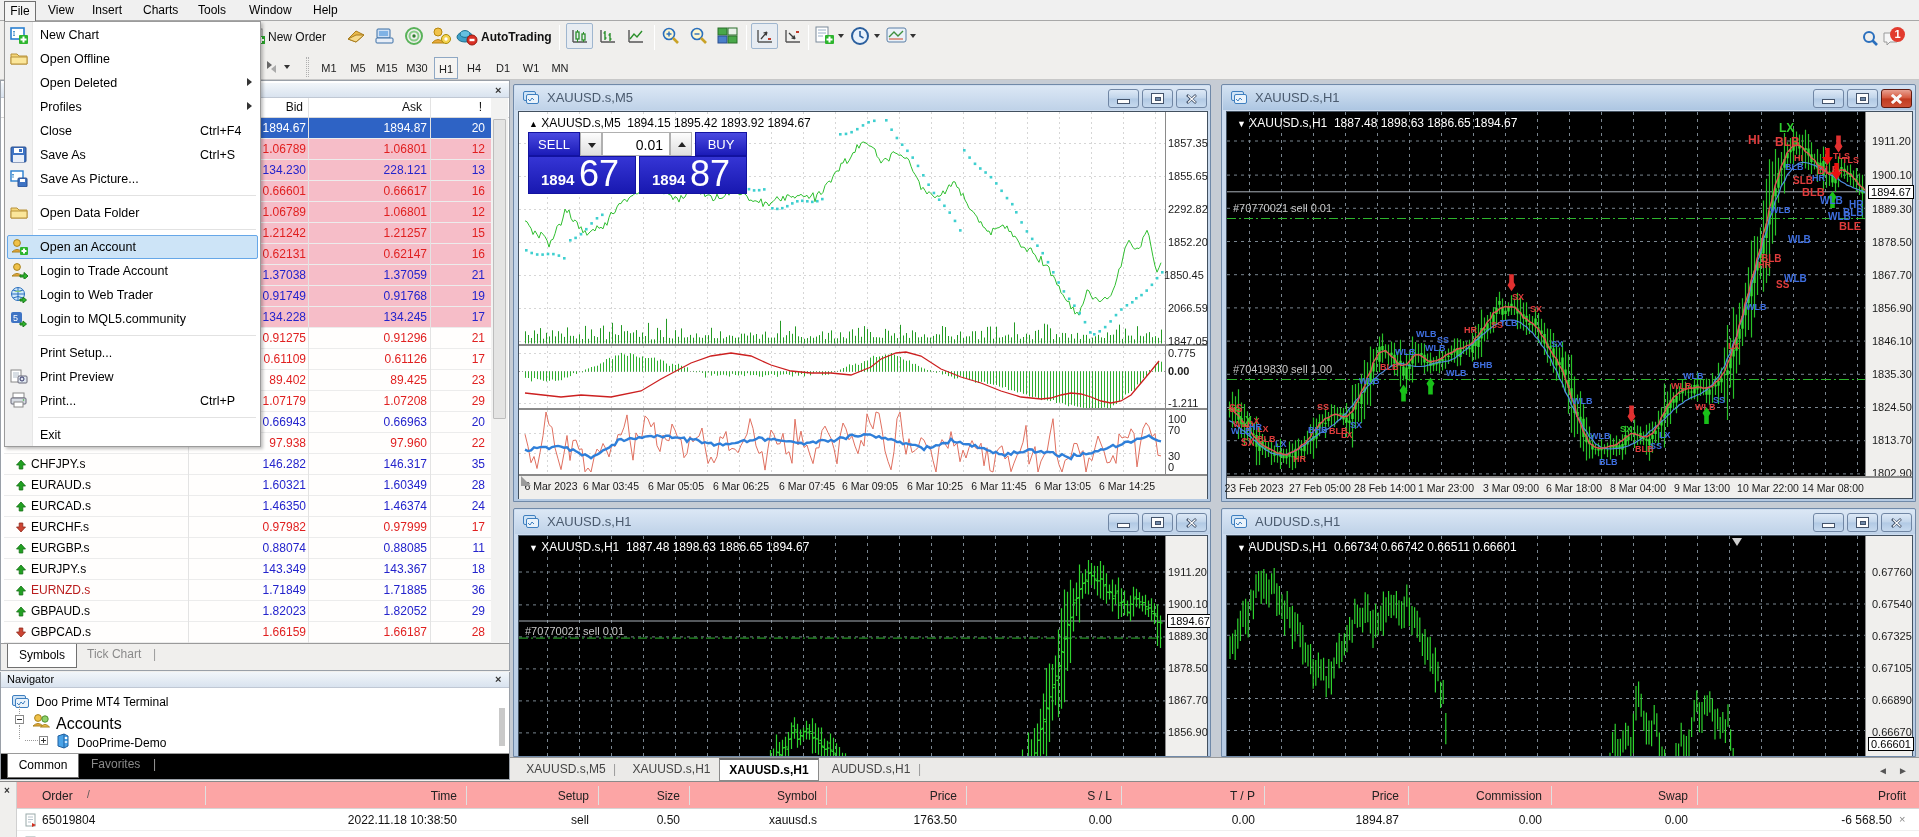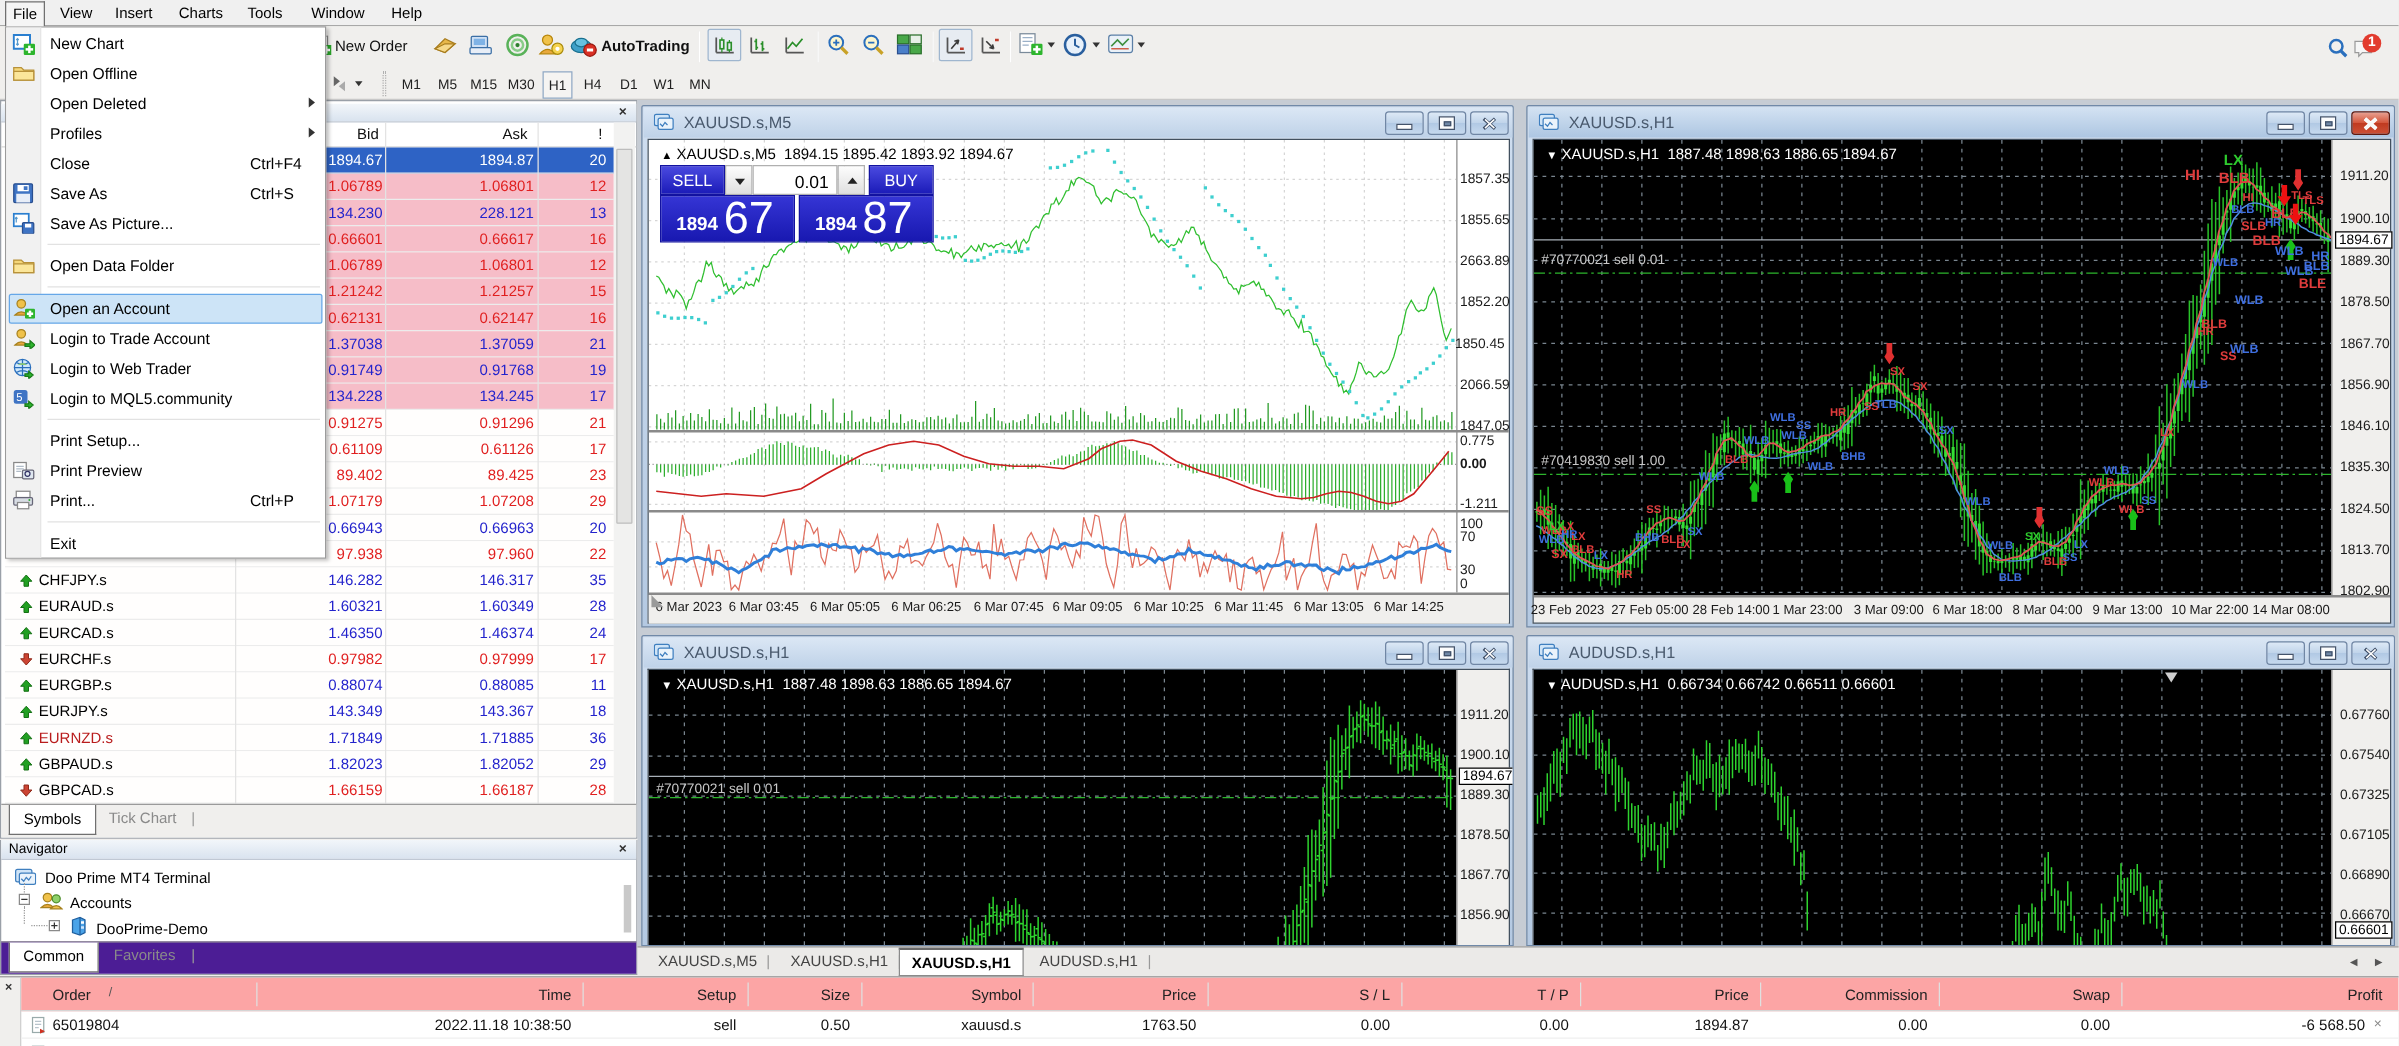--- a/index.html
+++ b/index.html
@@ -342,36 +342,36 @@
     </svg>
 <div class="abs" style="left:35px;top:23px;font-size:12px">Doo Prime MT4 Terminal</div>
 <div class="abs" style="left:14px;top:43px;width:9px;height:9px;background:#fff;border:1px solid #8a8a8a"></div>
 <div class="abs" style="left:16px;top:47px;width:5px;height:1px;background:#333"></div>
 <svg class="abs" style="left:31px;top:41px" width="19" height="15">
       <circle cx="6" cy="5" r="3.4" fill="#f0c24a" stroke="#a8821e"></circle>
       <path d="M1 13 Q6 8 11 13 Z" fill="#e9a93d" stroke="#a8821e"></path>
       <circle cx="13" cy="6" r="3.2" fill="#8fd06a" stroke="#4f8f2f"></circle>
       <path d="M8.5 14 Q13 9 17.5 14 Z" fill="#f0c24a" stroke="#a8821e"></path>
     </svg>
-<div class="abs" style="left:55px;top:43px;font-size:12px">Accounts</div>
+<div class="abs" style="left:55px;top:43px;font-size:16px">Accounts</div>
 <div class="abs" style="left:38px;top:64px;width:9px;height:9px;background:#fff;border:1px solid #8a8a8a"></div>
 <div class="abs" style="left:40px;top:68px;width:5px;height:1px;background:#333"></div>
 <div class="abs" style="left:42px;top:66px;width:1px;height:5px;background:#333"></div>
 <svg class="abs" style="left:55px;top:61px" width="14" height="16">
       <path d="M2 3 L8 1 L12 3 V13 L8 15 L2 13 Z" fill="#4aa3e8" stroke="#1f5f9f"></path>
       <path d="M8 1 V15" stroke="#1f5f9f"></path>
       <rect x="8.8" y="4" width="2.4" height="2" fill="#fff"></rect>
       <rect x="8.8" y="8" width="2.4" height="2" fill="#cfe8ff"></rect>
     </svg>
 <div class="abs" style="left:76px;top:64px;font-size:12px">DooPrime-Demo</div>
 <div class="abs" style="left:18px;top:34px;width:1px;height:10px;border-left:1px dotted #9a9a9a"></div>
 <div class="abs" style="left:18px;top:53px;width:1px;height:14px;border-left:1px dotted #9a9a9a"></div>
 <div class="abs" style="left:24px;top:68px;width:13px;height:1px;border-top:1px dotted #9a9a9a"></div>
 <div class="abs" style="left:498px;top:36px;width:6px;height:38px;background:#c9c9c9"></div>
-<div class="abs" style="left:0;top:81px;width:508px;height:26px;background:#4c1d95;border-top:1px solid #9a9a9a">
+<div class="abs" style="left:0;top:81px;width:508px;height:26px;background:#000000;border-top:1px solid #9a9a9a">
 <div class="abs" style="left:6px;top:0px;width:72px;height:24px;background:#fff;border:1px solid #707070;border-top:none;font-size:12px;text-align:center;line-height:22px">Common</div>
 <div class="abs" style="left:90px;top:3px;font-size:12px;color:#8a8a8a">Favorites</div>
 <div class="abs" style="left:152px;top:3px;font-size:12px;color:#9a9a9a">|</div>
 </div>
 </div>
 <div class="abs" style="left:510px;top:80px;width:1409px;height:677px;background:#c6ccd4"></div>
 <div class="abs" style="left:513px;top:84px;width:698px;height:418px;background:linear-gradient(#cfdef0,#b4c9e2);border:1px solid #7089a8;border-radius:2px 2px 0 0;overflow:hidden">
     <div class="abs" style="left:1px;top:1px;width:696px;height:24px;background:linear-gradient(#dbe7f5,#bfd2e8)">
       <svg class="abs" style="left:8px;top:4px" width="18" height="15">
         <rect x="0.5" y="1.5" width="12" height="9" rx="1.5" fill="#cfe4f7" stroke="#3f7fbf"></rect>
@@ -528,21 +528,21 @@
           <path d="M28.5 0V64M60.5 0V64M92.5 0V64M124.5 0V64M156.5 0V64M188.5 0V64M220.5 0V64M252.5 0V64M284.5 0V64M316.5 0V64M348.5 0V64M380.5 0V64M412.5 0V64M444.5 0V64M476.5 0V64M508.5 0V64M540.5 0V64M572.5 0V64M604.5 0V64M636.5 0V64M0 23.5H646M0 43.5H646" stroke="#d6d6d6" stroke-width="1" stroke-dasharray="2,3" fill="none"></path>
           <polyline points="6,24.2 9,36.5 12,52.7 15,46.5 18,58.5 21,42.8 24,25.7 27,2.0 30,14.7 33,17.3 36,37.8 39,48.8 42,59.6 45,43.3 48,25.5 51,50.5 54,30.5 57,30.1 60,39.4 63,38.9 66,61.8 69,58.0 72,62.0 75,47.8 78,39.1 81,42.2 84,33.5 87,39.1 90,46.9 93,34.4 96,36.6 99,24.5 102,25.0 105,17.2 108,4.9 111,30.6 114,50.2 117,22.9 120,28.2 123,26.5 126,5.9 129,9.0 132,16.9 135,12.5 138,35.7 141,41.6 144,25.0 147,29.8 150,30.8 153,14.0 156,20.2 159,28.5 162,29.6 165,47.7 168,43.6 171,26.4 174,31.9 177,28.2 180,26.2 183,18.0 186,36.8 189,53.5 192,47.0 195,52.9 198,46.6 201,26.7 204,28.5 207,21.5 210,40.6 213,38.4 216,39.2 219,42.7 222,35.3 225,30.1 228,24.1 231,8.6 234,18.4 237,35.8 240,43.5 243,41.5 246,60.1 249,38.2 252,20.0 255,24.7 258,34.1 261,33.7 264,23.3 267,44.2 270,41.7 273,53.3 276,9.2 279,34.9 282,21.1 285,37.5 288,35.1 291,45.1 294,53.6 297,38.0 300,37.8 303,20.5 306,16.1 309,22.6 312,28.4 315,38.7 318,53.8 321,26.4 324,13.0 327,18.9 330,29.8 333,26.2 336,36.1 339,43.7 342,30.3 345,36.1 348,3.8 351,13.2 354,18.9 357,2.0 360,3.2 363,19.8 366,41.0 369,51.4 372,59.8 375,41.7 378,8.7 381,2.0 384,27.3 387,44.3 390,28.7 393,42.5 396,40.6 399,37.6 402,27.7 405,30.1 408,37.3 411,36.2 414,50.5 417,62.0 420,37.3 423,29.6 426,33.8 429,38.4 432,21.6 435,36.2 438,32.9 441,51.7 444,40.2 447,48.0 450,37.7 453,30.6 456,37.4 459,39.1 462,33.2 465,55.8 468,37.7 471,60.7 474,62.0 477,42.5 480,38.2 483,35.8 486,49.0 489,45.9 492,61.7 495,53.1 498,45.5 501,41.3 504,32.3 507,15.4 510,54.2 513,45.1 516,36.6 519,62.0 522,51.1 525,45.3 528,41.9 531,24.0 534,8.7 537,42.5 540,54.7 543,62.0 546,50.4 549,48.5 552,46.3 555,33.4 558,33.6 561,43.7 564,40.6 567,62.0 570,47.8 573,50.6 576,37.8 579,26.0 582,34.0 585,41.5 588,52.9 591,52.2 594,45.5 597,53.4 600,23.9 603,28.0 606,26.8 609,28.0 612,18.8 615,23.6 618,56.9 621,36.0 624,18.7 627,12.8 630,16.8 633,26.8 636,23.7 639,45.3 642,45.9" stroke="#e07060" stroke-width="1" fill="none"></polyline>
           <polyline points="6,39.7 9,41.1 12,40.4 15,37.3 18,38.1 21,37.1 24,36.9 27,37.0 30,39.1 33,37.1 36,36.4 39,35.9 42,36.6 45,37.7 48,37.2 51,40.7 54,39.3 57,41.2 60,43.0 63,45.3 66,44.4 69,46.1 72,48.2 75,45.9 78,44.7 81,42.9 84,40.4 87,39.1 90,37.7 93,35.0 96,34.9 99,29.6 102,29.0 105,31.0 108,29.6 111,28.1 114,28.7 117,29.0 120,27.0 123,27.9 126,26.6 129,26.2 132,25.9 135,27.2 138,25.2 141,26.2 144,27.4 147,25.7 150,25.6 153,27.9 156,27.5 159,27.6 162,28.1 165,27.5 168,31.9 171,28.5 174,29.6 177,29.1 180,30.7 183,33.1 186,32.2 189,33.3 192,32.7 195,35.5 198,34.4 201,33.5 204,35.4 207,33.8 210,34.3 213,33.4 216,33.1 219,32.5 222,31.0 225,30.0 228,32.0 231,30.5 234,30.4 237,29.2 240,27.2 243,27.8 246,30.7 249,28.9 252,29.6 255,28.8 258,30.0 261,30.5 264,30.9 267,31.4 270,31.1 273,31.5 276,32.3 279,33.0 282,32.8 285,34.5 288,32.7 291,32.5 294,31.5 297,33.0 300,30.7 303,29.9 306,30.4 309,31.7 312,29.8 315,31.5 318,29.4 321,27.2 324,27.7 327,29.0 330,25.6 333,24.5 336,26.0 339,26.5 342,25.9 345,24.3 348,24.5 351,24.4 354,25.7 357,27.6 360,26.2 363,28.5 366,27.8 369,29.6 372,29.0 375,30.1 378,32.1 381,31.7 384,34.1 387,33.2 390,34.3 393,34.7 396,34.9 399,35.9 402,37.3 405,39.9 408,36.1 411,38.1 414,37.1 417,35.3 420,35.4 423,33.2 426,33.0 429,33.2 432,28.9 435,31.8 438,32.6 441,31.8 444,33.9 447,34.3 450,34.2 453,36.5 456,35.0 459,37.9 462,38.0 465,38.2 468,40.1 471,40.9 474,43.1 477,41.8 480,44.1 483,44.3 486,46.0 489,42.9 492,44.7 495,41.4 498,43.1 501,42.3 504,42.4 507,40.9 510,39.2 513,39.5 516,42.6 519,41.8 522,41.1 525,43.1 528,41.8 531,42.1 534,42.1 537,45.1 540,46.5 543,44.2 546,46.0 549,47.3 552,49.0 555,43.9 558,45.9 561,45.8 564,43.0 567,44.3 570,43.5 573,43.3 576,41.1 579,41.2 582,39.3 585,39.6 588,38.3 591,36.8 594,34.9 597,37.1 600,35.6 603,34.5 606,32.0 609,31.5 612,32.6 615,30.9 618,28.6 621,28.7 624,28.0 627,27.0 630,25.5 633,27.9 636,29.3 639,30.6 642,31.3" stroke="#2f7fd9" stroke-width="2.4" fill="none"></polyline>
         </svg>
       </div>
 <div class="abs" style="left:0;top:362px;width:688px;height:2px;background:#8a8a8a"></div>
 <div class="abs" style="left:0;top:364px;width:688px;height:23px;background:#f0efed"></div>
 <div class="abs" style="left:646px;top:0;width:1px;height:362px;background:#8a8a8a"></div>
 <div class="pricelab" style="left:649px;top:25px">1857.35</div>
 <div class="pricelab" style="left:649px;top:58px">1855.65</div>
-<div class="pricelab" style="left:649px;top:91px">2663.89</div>
+<div class="pricelab" style="left:649px;top:91px">2292.82</div>
 <div class="pricelab" style="left:649px;top:124px">1852.20</div>
 <div class="pricelab" style="left:645px;top:157px">1850.45</div>
 <div class="pricelab" style="left:649px;top:190px">2066.59</div>
 <div class="pricelab" style="left:649px;top:223px">1847.05</div>
 <div class="pricelab" style="left:649px;top:235px;">0.775</div>
 <div class="pricelab" style="left:649px;top:253px;font-weight:bold;">0.00</div>
 <div class="pricelab" style="left:649px;top:285px;">-1.211</div>
 <div class="pricelab" style="left:649px;top:301px">100</div>
 <div class="pricelab" style="left:649px;top:312px">70</div>
 <div class="pricelab" style="left:649px;top:338px">30</div>

